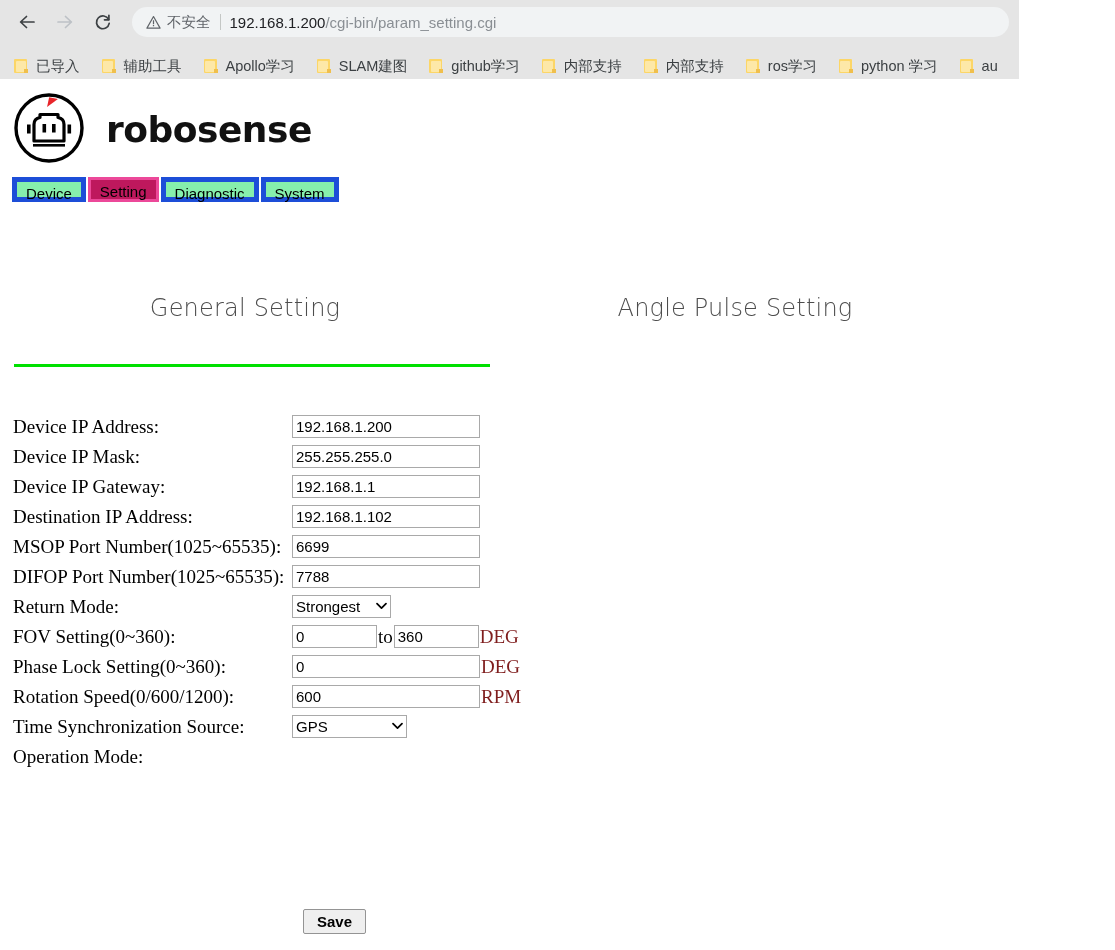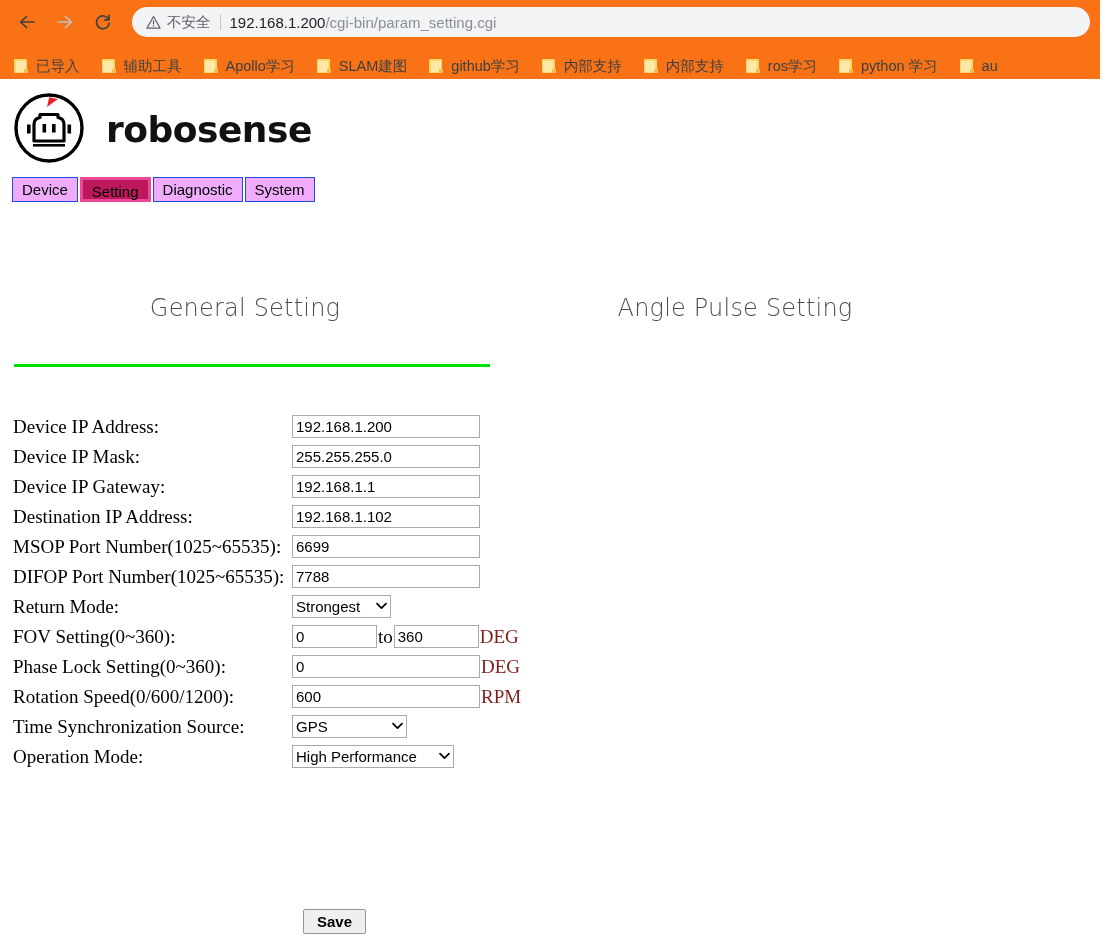--- a/index.html
+++ b/index.html
@@ -10,22 +10,22 @@
     width: 1115px;
     height: 950px;
     background: #ffffff;
     font-family: "Liberation Sans", sans-serif;
     overflow: hidden;
     position: relative;
   }
 
   
   .browser-chrome {
-    width: 1100px;
-    background: #f97316;
+    width: 1019px;
+    background: #e5e5e5;
     position: relative;
   }
 
   .toolbar {
     height: 44px;
     display: flex;
     align-items: center;
     padding: 0 0 0 10px;
     box-sizing: border-box;
   }
@@ -194,22 +194,22 @@
     top: 98px;
     display: flex;
     align-items: stretch;
     height: 25px;
   }
 
   .tab-btn {
     font-family: "Liberation Sans", sans-serif;
     font-size: 15px;
     color: #000000;
-    background: #f0abfc;
-    border: 1px solid #1d4ed8;
+    background: #86efac;
+    border: 5px solid #1d4ed8;
     padding: 0 9px;
     height: 25px;
     line-height: 23px;
     box-sizing: border-box;
     margin-right: 2px;
     white-space: nowrap;
   }
   .tab-btn.active {
     background: #be185d;
     border: 3px solid #ec4899;
@@ -601,29 +601,19 @@
             <svg width="11" height="8" viewBox="0 0 11 8">
                 <path d="M1 1.6 L5.5 6.2 L10 1.6" fill="none" stroke="#000" stroke-width="1.7" stroke-linecap="round" stroke-linejoin="round"></path>
               </svg>
           </span>
         </div>
       </div>
     </div>
 
     <div class="form-row">
       <div class="form-label">Operation Mode:</div>
-      <div class="field-wrap">
-        <div class="sel-input sel-opmode">
-          <span>High Performance</span>
-          <span class="caret">
-            <svg width="11" height="8" viewBox="0 0 11 8">
-                <path d="M1 1.6 L5.5 6.2 L10 1.6" fill="none" stroke="#000" stroke-width="1.7" stroke-linecap="round" stroke-linejoin="round"></path>
-              </svg>
-          </span>
-        </div>
-      </div>
     </div>
 
     <div class="save-row">
       <button class="save-btn">Save</button>
     </div>
   </div>
 </div>
 
 </body></html>

